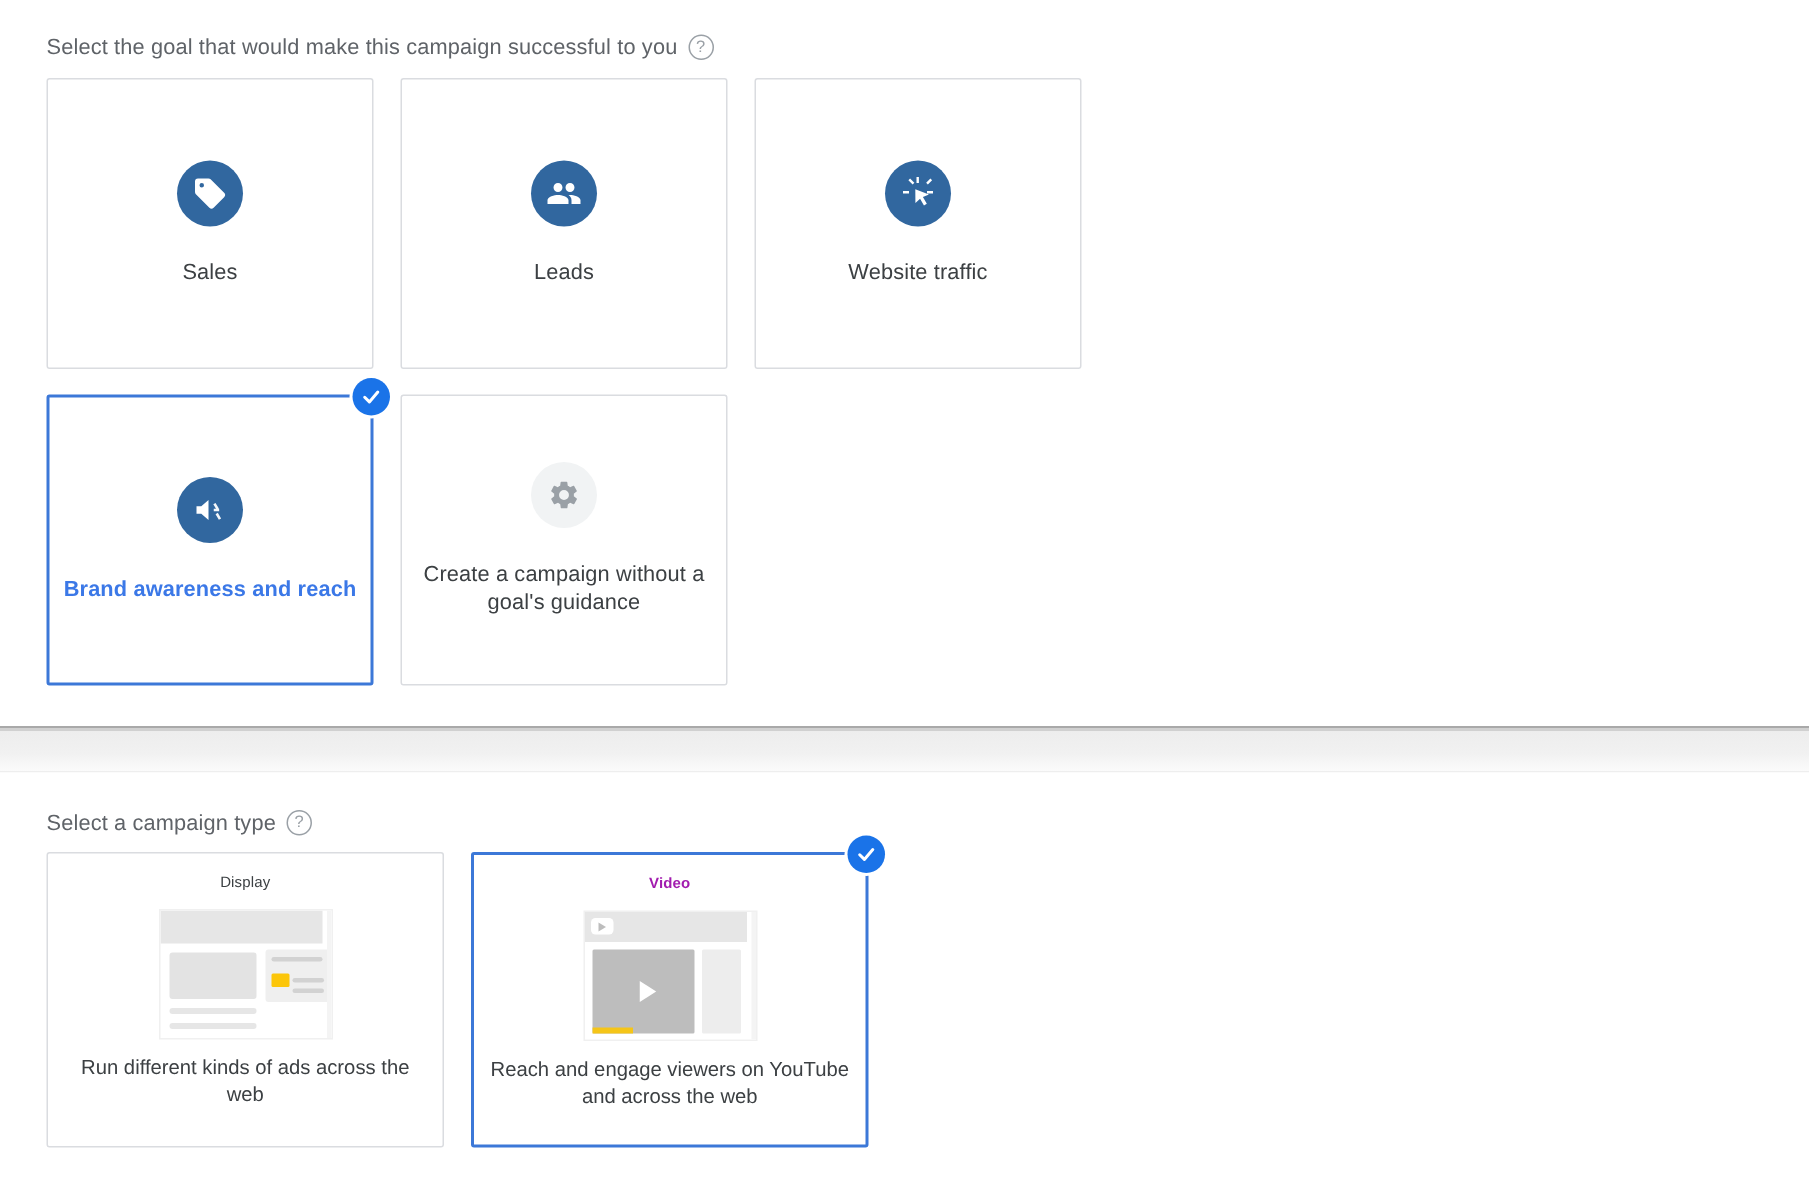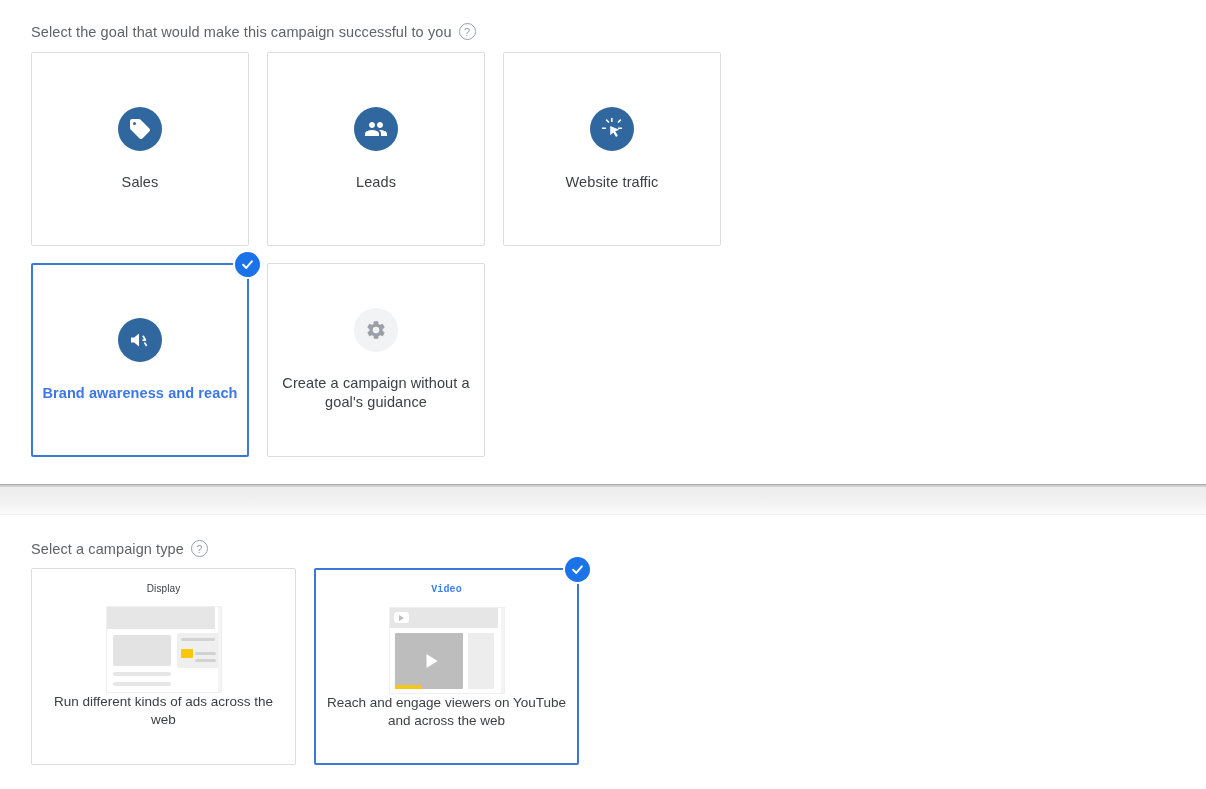--- a/index.html
+++ b/index.html
@@ -168,30 +168,30 @@
     justify-content: flex-start;
     padding-top: 14px;
   }
   .type-title {
     font-size: 10px;
     color: #3c4043;
     text-align: center;
     letter-spacing: .1px;
   }
   .type-card.selected .type-title {
-    color: #3b82f6;
+    color: #a21caf;
     font-weight: bold;
-    font-family: Liberation Mono, monospace;
   }
   .type-desc {
     font-size: 13.5px;
     color: #3c4043;
     text-align: center;
     line-height: 18px;
     max-width: 240px;
+    margin-top: 10px;
   }
   .thumb {
     margin-top: 12px;
     width: 116px;
     height: 87px;
     background: #ffffff;
     border: 1px solid #f0f0f0;
     box-sizing: border-box;
     position: relative;
     overflow: hidden;

